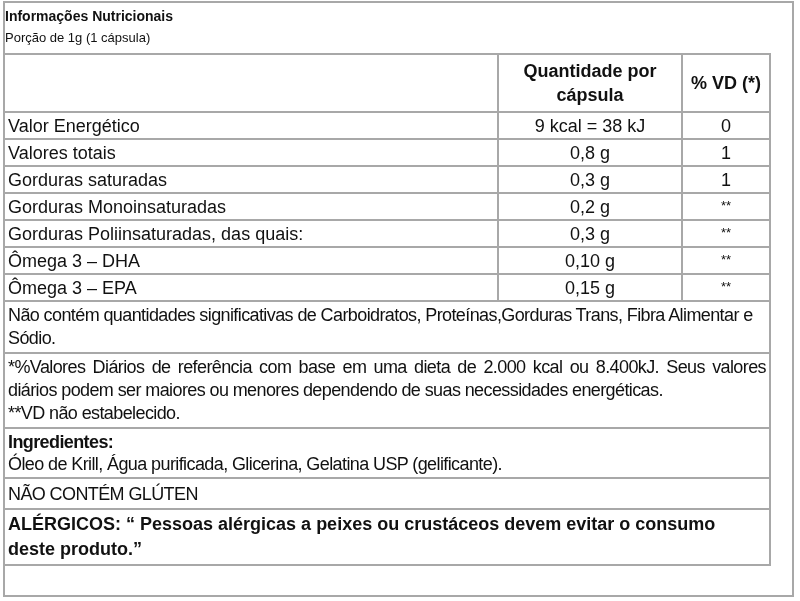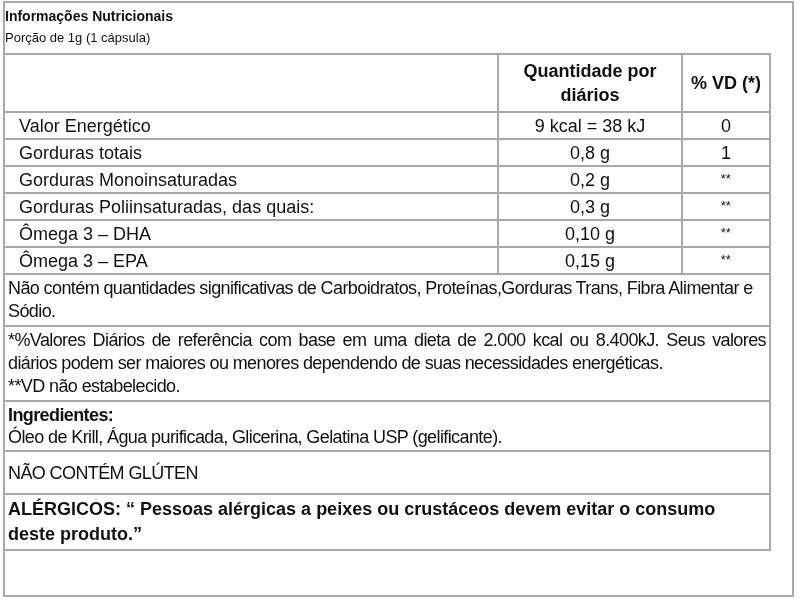--- a/index.html
+++ b/index.html
@@ -4,21 +4,21 @@
 <style>
   html, body { margin:0; padding:0; background:#ffffff; }
   body { width:800px; height:601px; position:relative; overflow:hidden;
          font-family:"Liberation Sans", sans-serif; color:#111; }
   .frame { position:absolute; left:3px; top:1px; width:791px; height:596px;
            border:2px solid #a8a8a8; box-sizing:border-box; }
   .title-block { position:absolute; left:5px; top:5px; }
   .title { font-weight:bold; font-size:14px; line-height:22px; }
   .serving { font-size:13px; line-height:22px; }
   table { position:absolute; left:3px; top:53px; width:768px; border-collapse:collapse; }
-  td, th { border:2px solid #a8a8a8; font-size:18px; padding:0 14px; height:25px; line-height:24px; }
+  td, th { border:2px solid #a8a8a8; font-size:18px; padding:0 3px; height:25px; line-height:24px; }
   th { font-weight:bold; text-align:center; line-height:24px; padding:4px 3px; height:46px; }
   td.c { text-align:center; }
   col.a { width:513px; } col.b { width:188px; } col.c { width:91px; }
   .note { text-align:left; }
   .narrow { font-family:"Liberation Sans Narrow", "Liberation Sans", sans-serif; letter-spacing:-0.6px; }
   .just { text-align:justify; }
   .bold { font-weight:bold; }
   .vd2 { font-size:13px; vertical-align:top; }
 </style>
 </head>
@@ -35,32 +35,37 @@
   <colgroup>
       <col class="a">
       <col class="b">
       <col class="c">
     </colgroup>
   <tbody>
       <tr>
     <th></th>
     <th>
       <span>Quantidade por</span><br>
-      <span>diários</span>
+      <span>cápsula</span>
     </th>
     <th>% VD (*)</th>
   </tr>
   <tr>
     <td>Valor Energético</td>
     <td class="c">9 kcal = 38 kJ</td>
     <td class="c">0</td>
   </tr>
   <tr>
-    <td>Gorduras totais</td>
+    <td>Valores totais</td>
     <td class="c">0,8 g</td>
+    <td class="c">1</td>
+  </tr>
+  <tr>
+    <td>Gorduras saturadas</td>
+    <td class="c">0,3 g</td>
     <td class="c">1</td>
   </tr>
   <tr>
     <td>Gorduras Monoinsaturadas</td>
     <td class="c">0,2 g</td>
     <td class="c vd2">**</td>
   </tr>
   <tr>
     <td>Gorduras Poliinsaturadas, das quais:</td>
     <td class="c">0,3 g</td>
@@ -85,19 +90,19 @@
       <div>**VD não estabelecido.</div>
     </td>
   </tr>
   <tr>
     <td colspan="3" class="narrow" style="padding:2px 3px; line-height:22px;border-radius:25px;">
       <div class="bold">Ingredientes:</div>
       <div>Óleo de Krill, Água purificada, Glicerina, Gelatina USP (gelificante).</div>
     </td>
   </tr>
   <tr>
-    <td colspan="3" class="narrow" style="padding:8px 3px; line-height:24px;">NÃO CONTÉM GLÚTEN</td>
+    <td colspan="3" class="narrow" style="padding:2px 3px; line-height:24px;">NÃO CONTÉM GLÚTEN</td>
   </tr>
   <tr>
     <td colspan="3" class="bold" style="padding:2px 3px; line-height:25px;">ALÉRGICOS: “ Pessoas alérgicas a peixes ou crustáceos devem evitar o consumo deste produto.”</td>
   </tr>
 </tbody>
   </table>
 
 </body></html>

